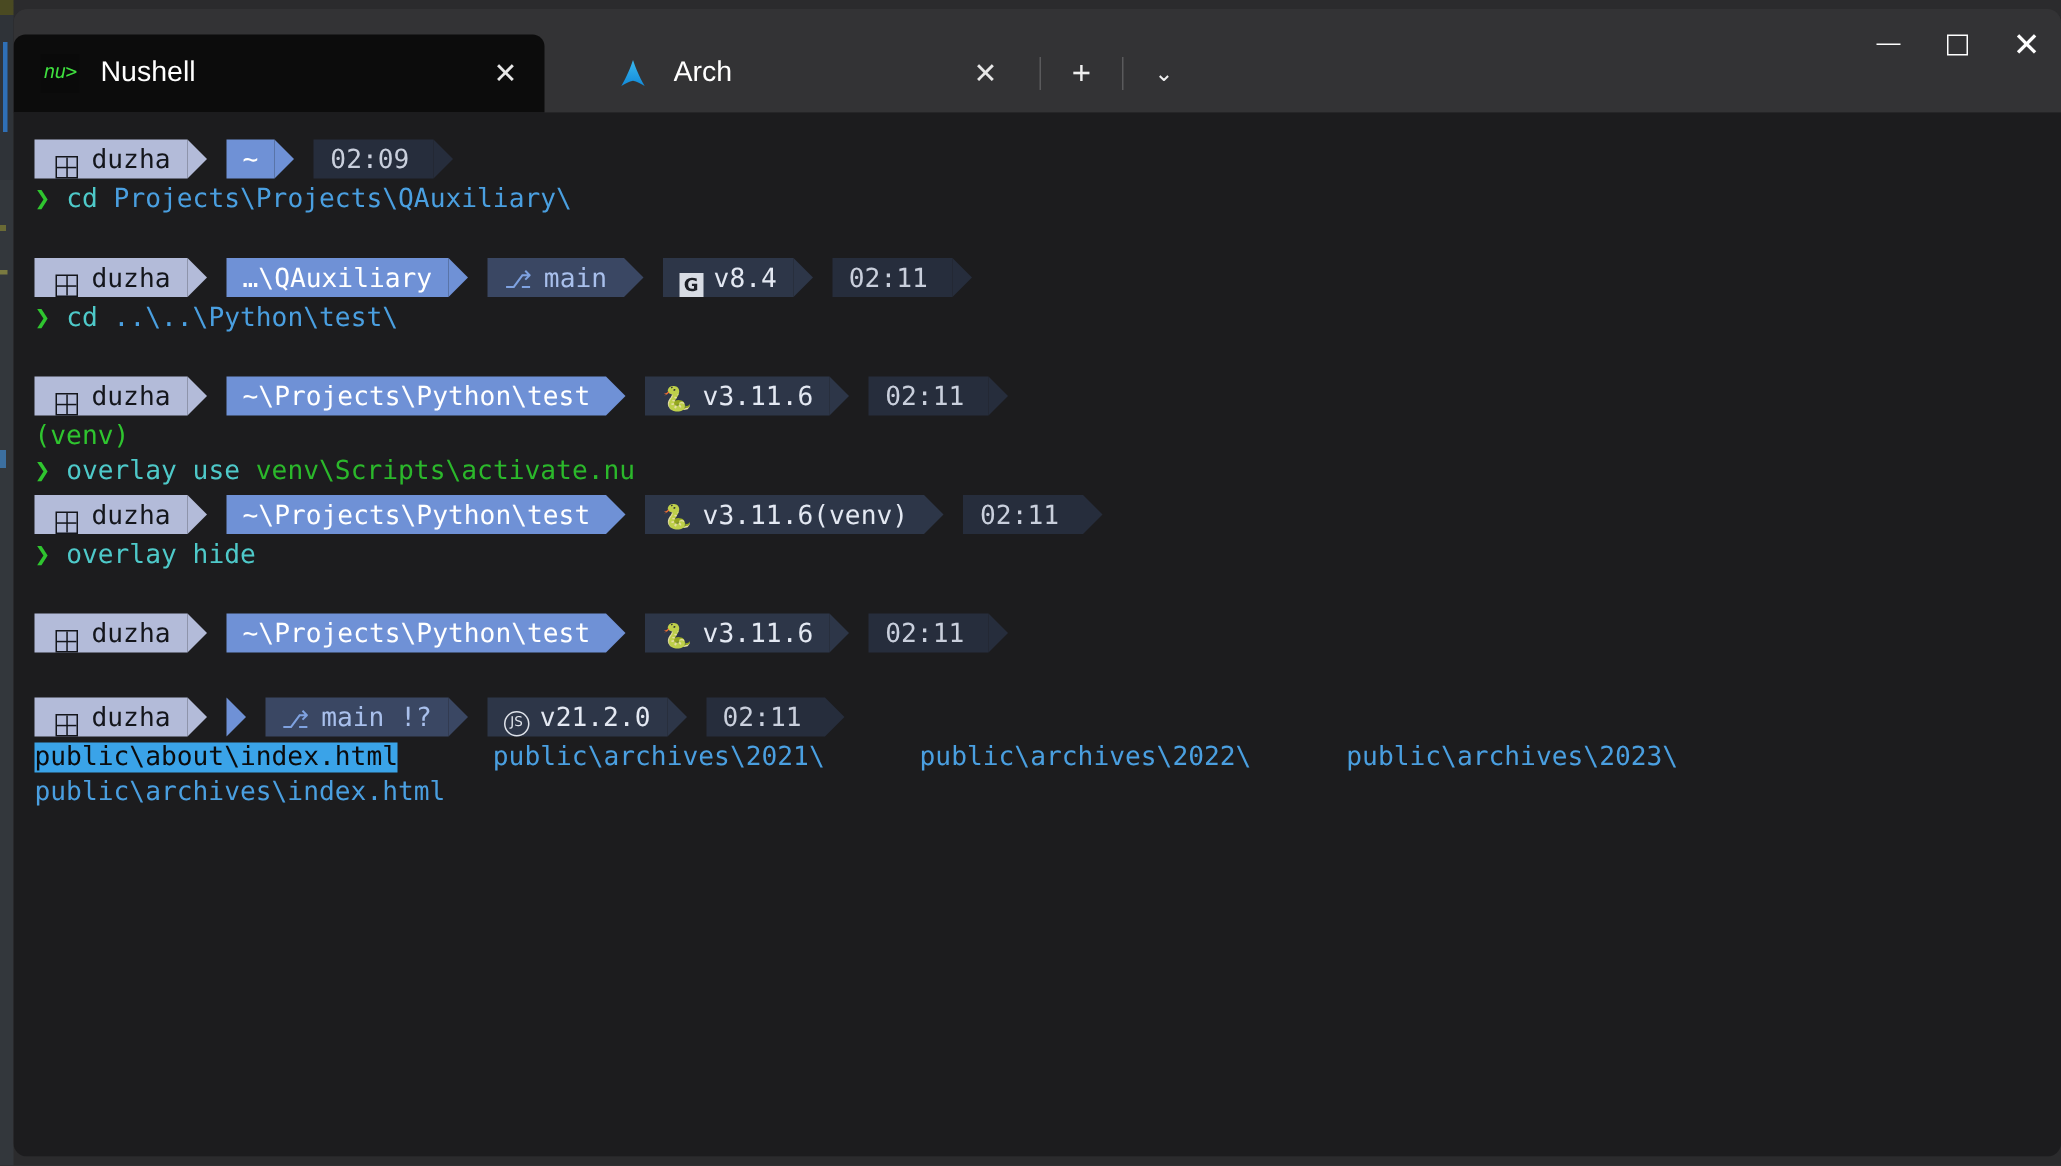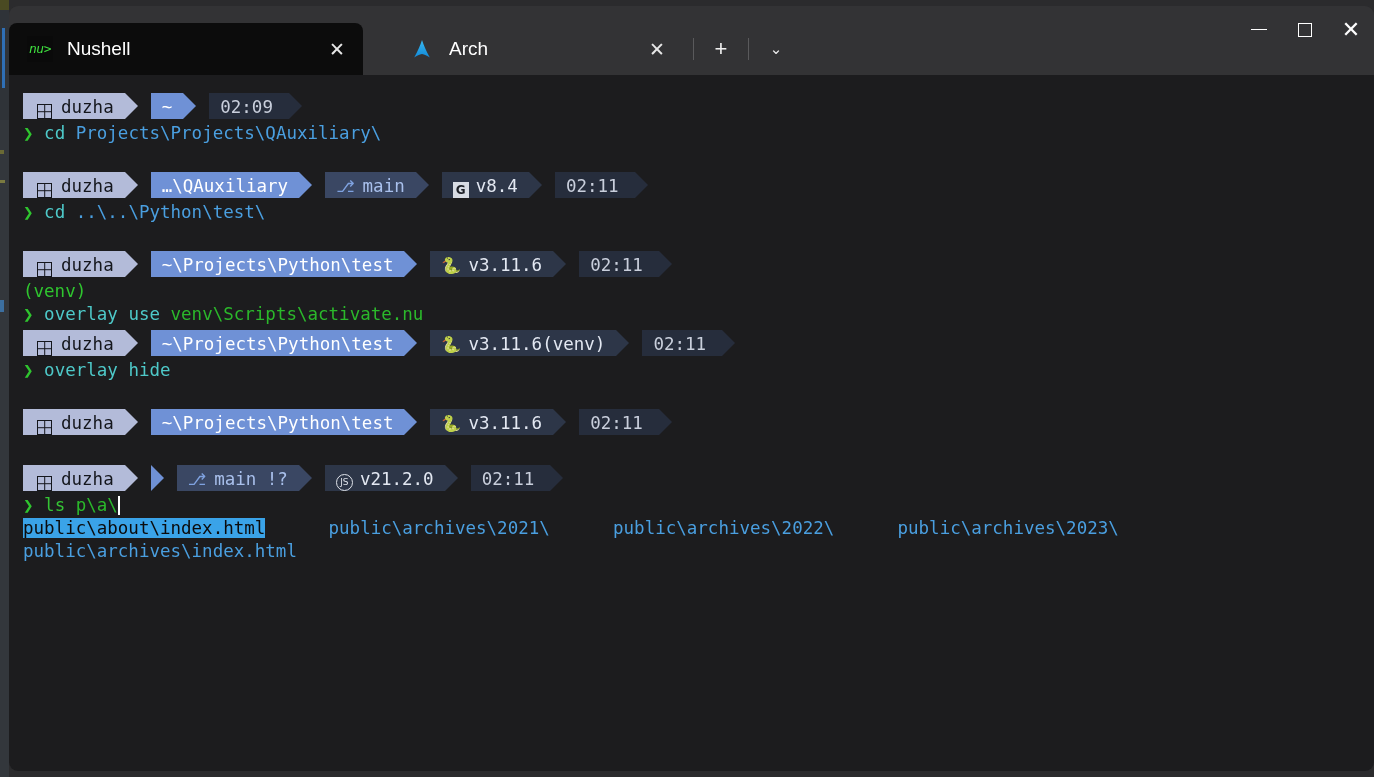--- a/index.html
+++ b/index.html
@@ -373,21 +373,20 @@
           <span class="seg tool">
             <span class="node-ico">JS</span>
             <span>v21.2.0</span>
           </span>
           <span class="arrow" style="border-color: transparent transparent transparent #2d3648;"></span>
           <span class="seg time">
             <span>02:11</span>
           </span>
           <span class="arrow" style="border-color: transparent transparent transparent #262d3c;"></span>
         </div>
-        <div class="line"><span class="chev">❯</span> <span class="cmd-g">ls</span> <span class="arg-g">p\a\</span><span class="cursor"></span></div>
 
         <div class="comp-row"><span class="comp comp-sel">public\about\index.html</span>      <span class="comp">public\archives\2021\</span>      <span class="comp">public\archives\2022\</span>      <span class="comp">public\archives\2023\</span></div>
         <div class="comp-row"><span class="comp">public\archives\index.html</span></div>
 
       </div>
     </div>
   </div>
 </div>
 
 </body></html>

